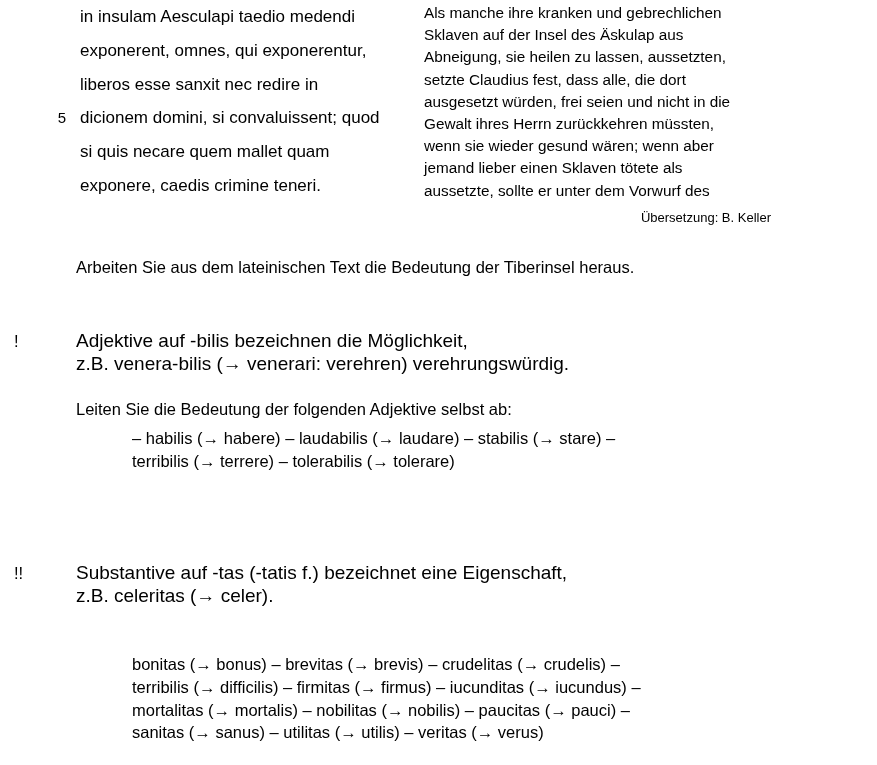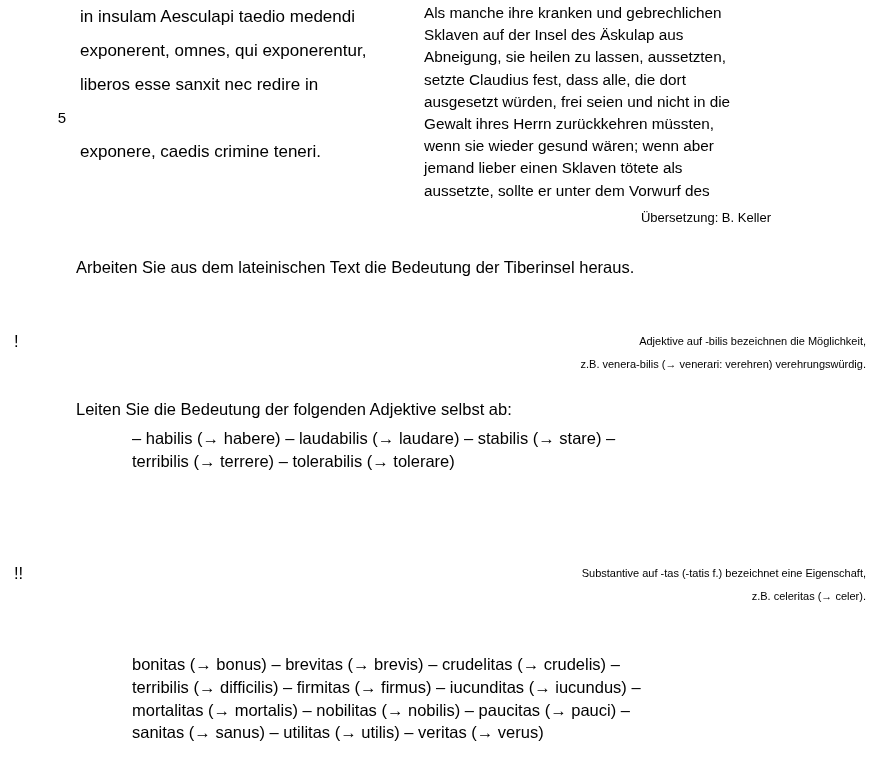--- a/index.html
+++ b/index.html
@@ -93,24 +93,23 @@
     line-height: 22px;
     white-space: nowrap;
   }
   .exercise-body {
     position: absolute;
     left: 76px;
     top: 0px;
     width: 790px;
   }
   .rule-line {
-    font-size: 11px;
+    font-size: 19px;
     line-height: 22.6px;
     white-space: nowrap;
-    text-align: right;
   }
   .prompt-line {
     font-size: 16.5px;
     line-height: 22px;
     white-space: nowrap;
     margin-top: 23px;
   }
   .word-list {
     position: absolute;
     left: 132px;
@@ -140,20 +139,25 @@
     <div class="latin-line">
       <span class="line-number"></span>
       <span>exponerent, omnes, qui exponerentur,</span>
     </div>
     <div class="latin-line">
       <span class="line-number"></span>
       <span>liberos esse sanxit nec redire in</span>
     </div>
     <div class="latin-line">
       <span class="line-number">5</span>
+      <span>dicionem domini, si convaluissent; quod</span>
+    </div>
+    <div class="latin-line">
+      <span class="line-number"></span>
+      <span>si quis necare quem mallet quam</span>
     </div>
     <div class="latin-line">
       <span class="line-number"></span>
       <span>exponere, caedis crimine teneri.</span>
     </div>
   </div>
 
   <div class="german-column">
     <div class="german-line">Als manche ihre kranken und gebrechlichen</div>
     <div class="german-line">Sklaven auf der Insel des Äskulap aus</div>

